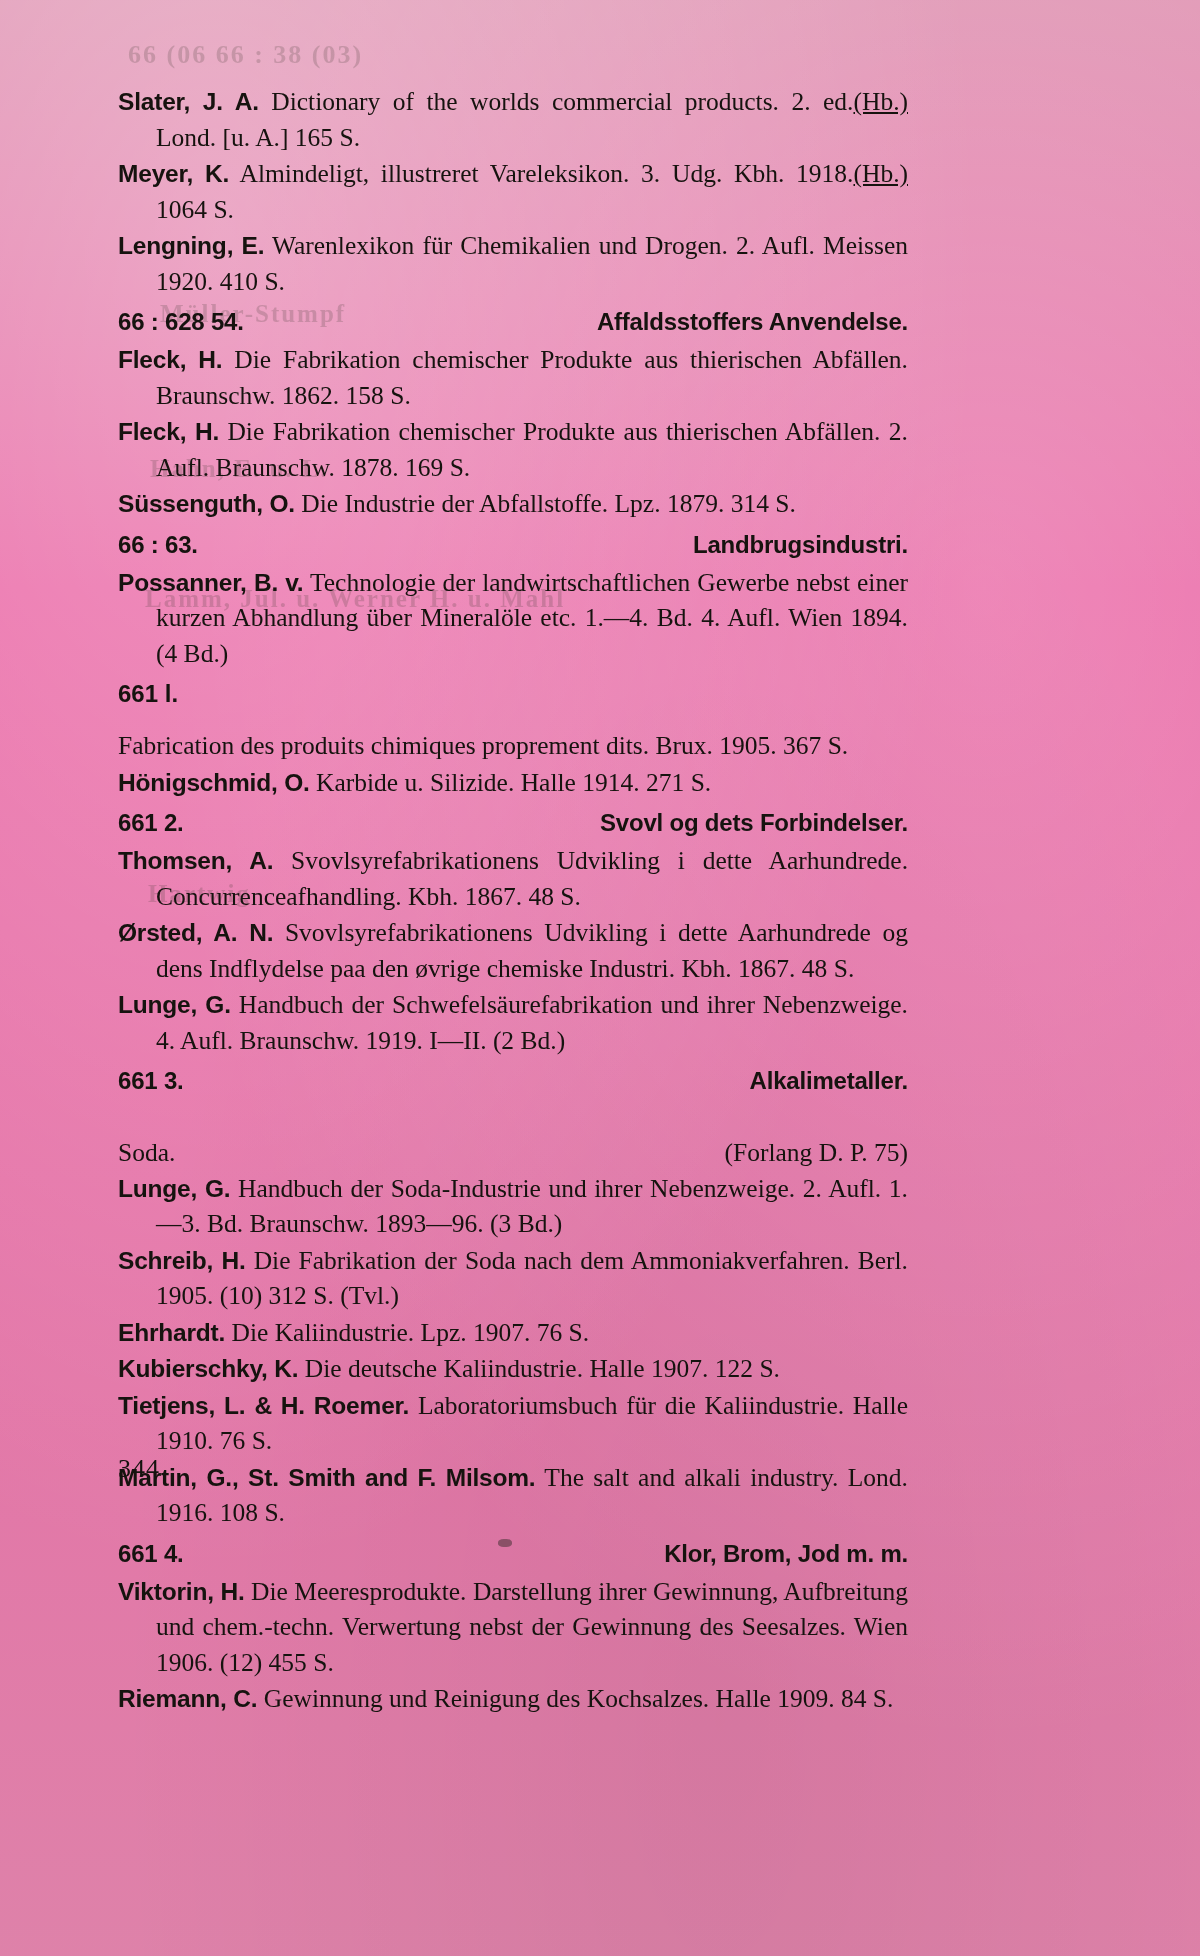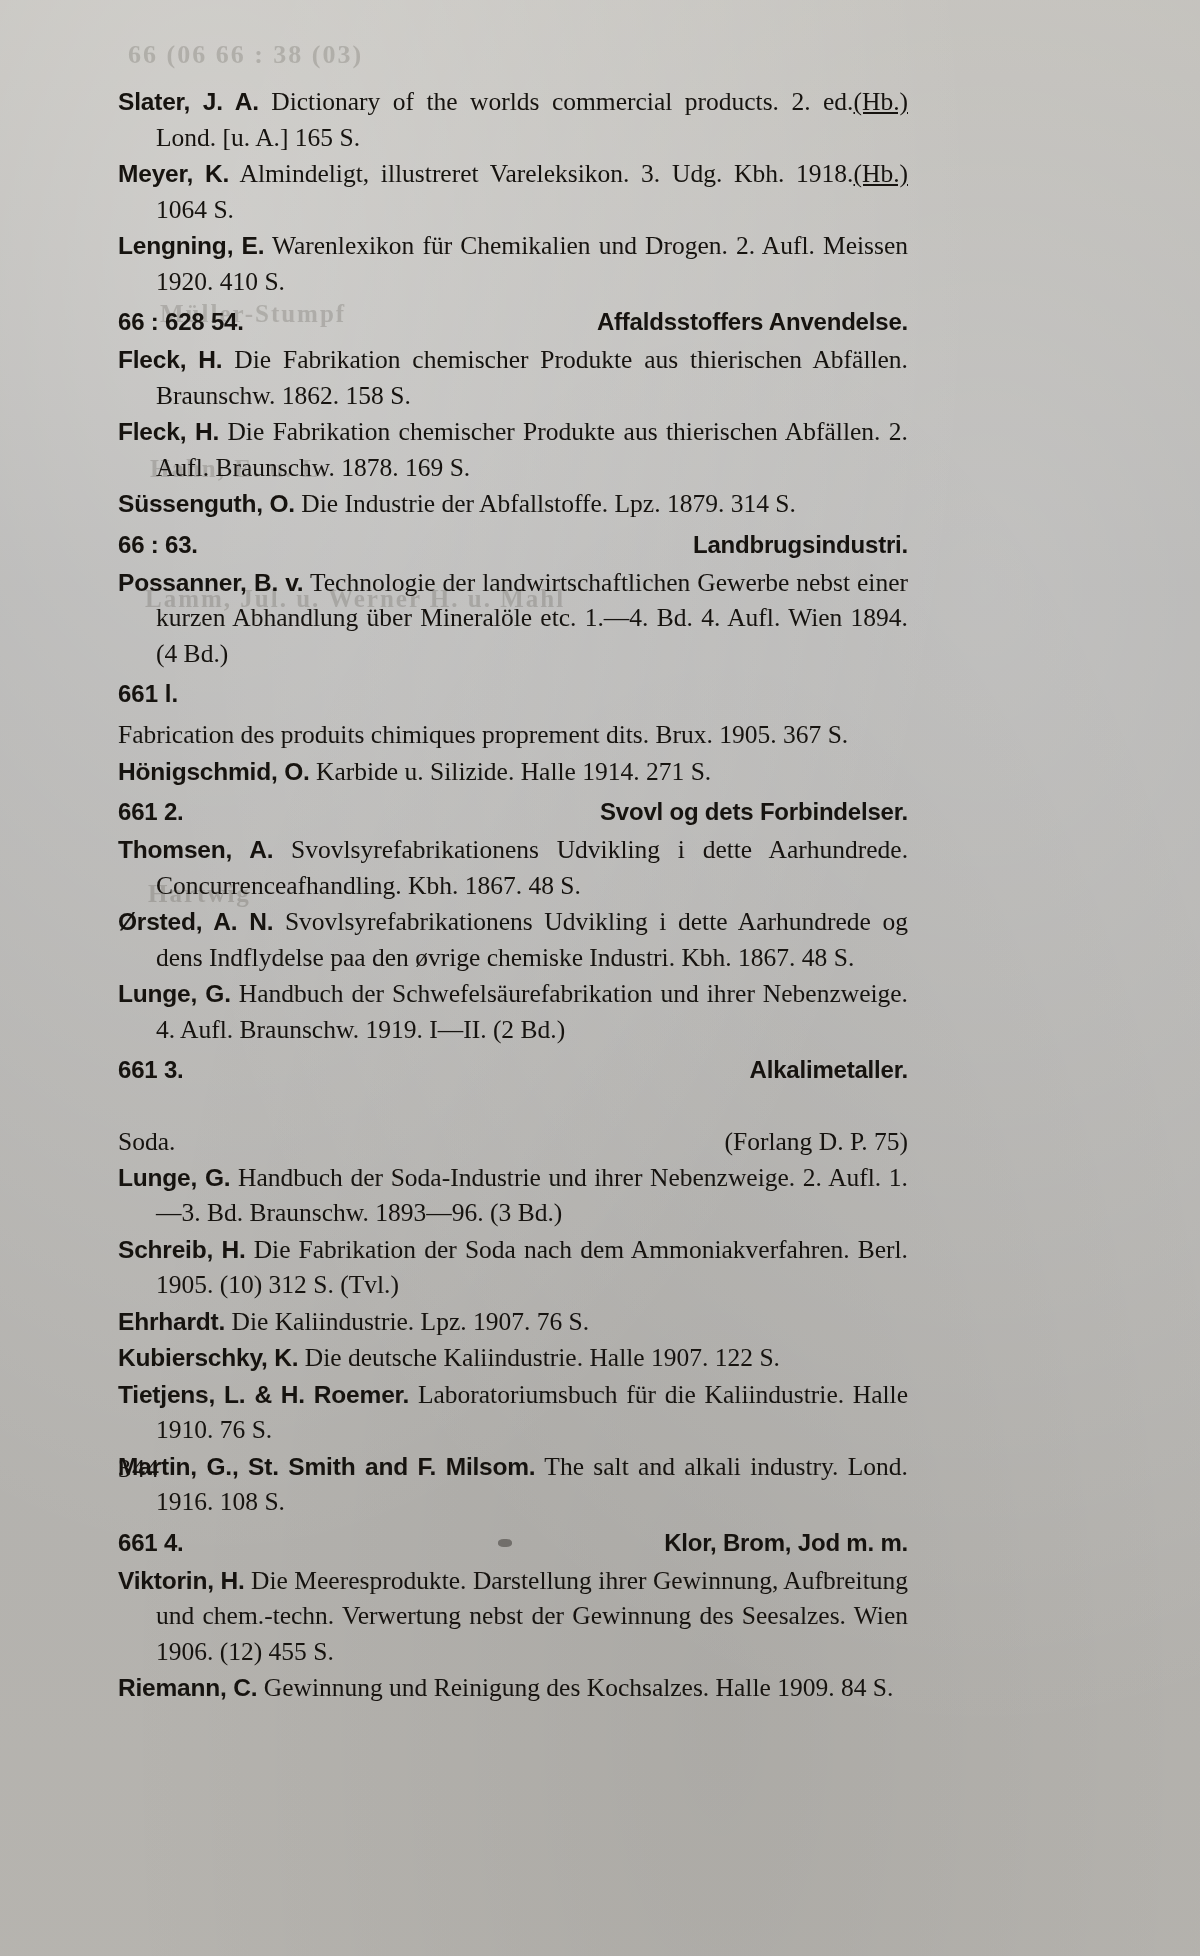--- a/index.html
+++ b/index.html
@@ -4,21 +4,21 @@
 <style>
   html, body {
     margin: 0;
     padding: 0;
     background: #d9d6cf;
   }
   #page {
     position: relative;
     width: 1200px;
     height: 1956px;
-    background: #a3a3a3;
+    background: #ec4899;
     overflow: hidden;
     font-family: "Liberation Serif", serif;
     color: #16130f;
   }
   
   #page::before {
     content: "";
     position: absolute;
     inset: 0;
     background:
@@ -69,21 +69,21 @@
     margin: 5px 0 2px 0;
     letter-spacing: -0.2px;
   }
   .classline .num { white-space: nowrap; }
   .classline .ttl { white-space: nowrap; }
   .classnum-only {
     font-family: "Liberation Sans", sans-serif;
     font-weight: bold;
     font-size: 24px;
     line-height: 36px;
-    margin: 5px 0 5px 0;
+    margin: 5px 0 16px 0;
   }
   .sub {
     font-size: 25.5px;
     line-height: 35.5px;
     display: flex;
     justify-content: space-between;
     align-items: baseline;
     margin-top: 36px;
   }
   .name-sans {

